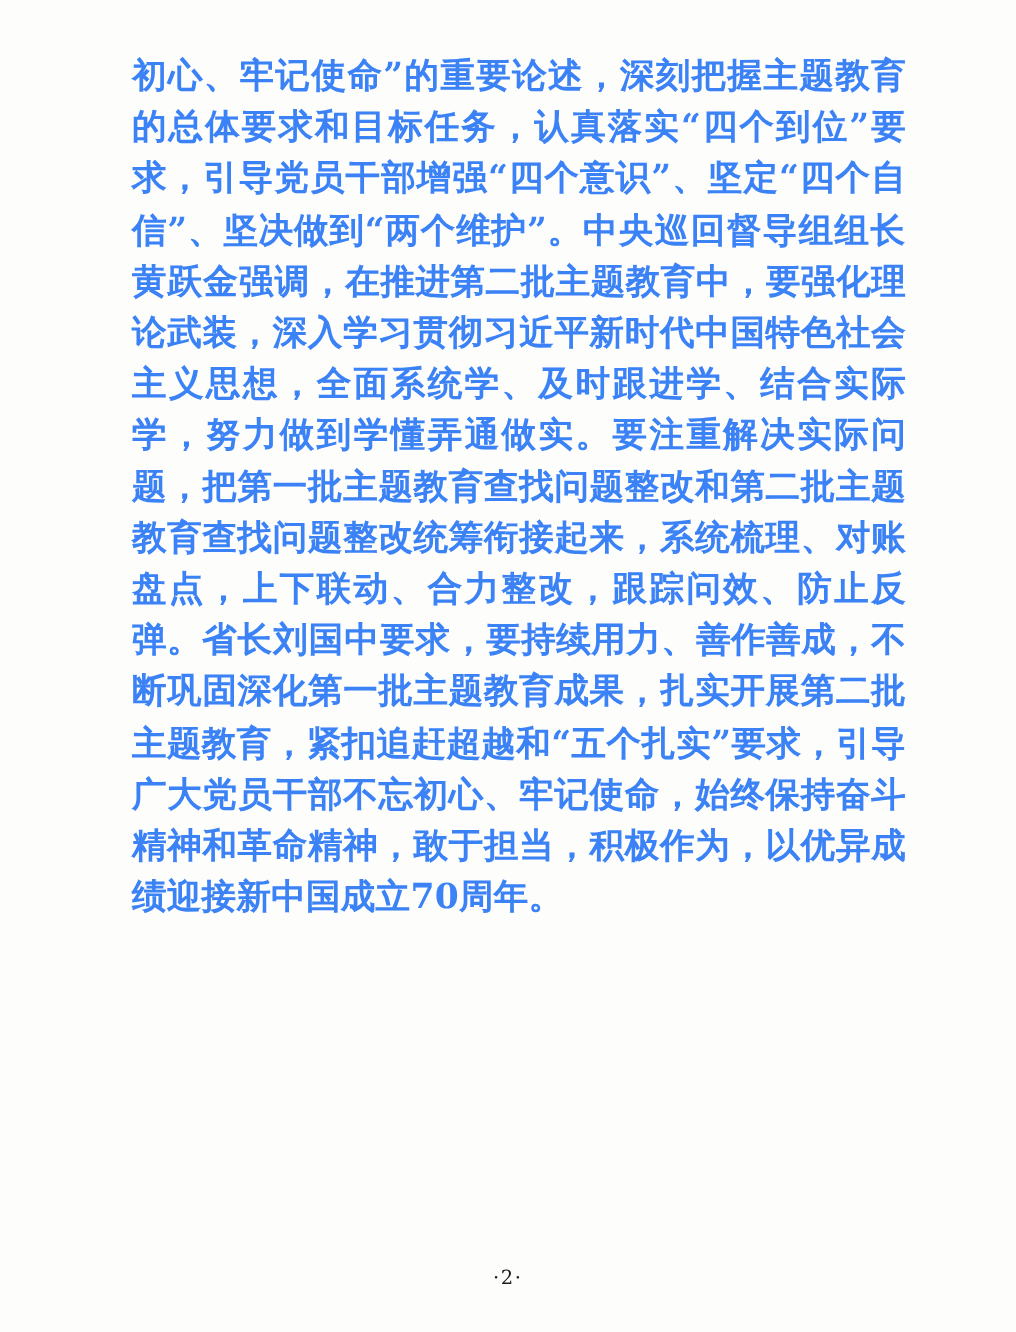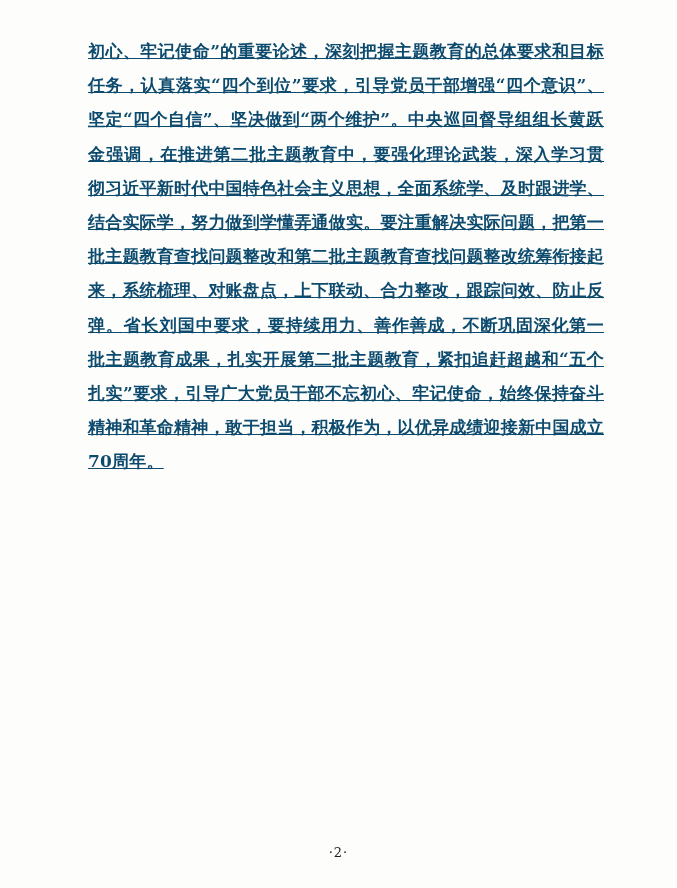--- a/index.html
+++ b/index.html
@@ -22,29 +22,28 @@
     overflow: hidden;
   }
   .page-inner {
     position: absolute;
     left: 88px;
     top: 34px;
     width: 516px;
   }
   .para {
     margin: 0 0 0 0;
-    font-size: 17px;
+    font-size: 23px;
     line-height: 34.2px;
-    color: #0c4a6e;
+    color: #3b82f6;
     text-align: justify;
     text-justify: inter-ideograph;
     letter-spacing: 0.2px;
     font-weight: 600;
     font-family: "DejaVu Serif", serif;
-    text-decoration: underline;
   }
   .para.indent {
     text-indent: 2em;
   }
   .para + .para {
     margin-top: 0px;
   }
   .bold-lead {
     font-weight: 900;
     letter-spacing: 0.6px;

